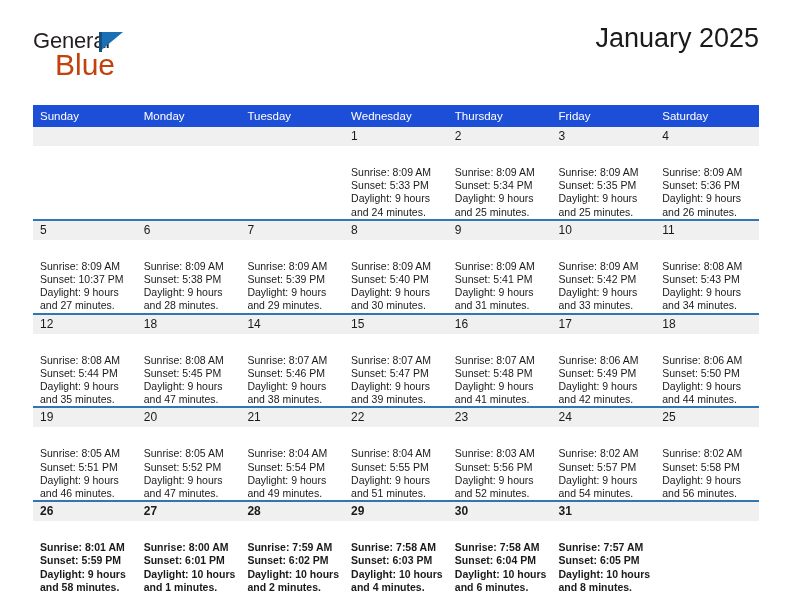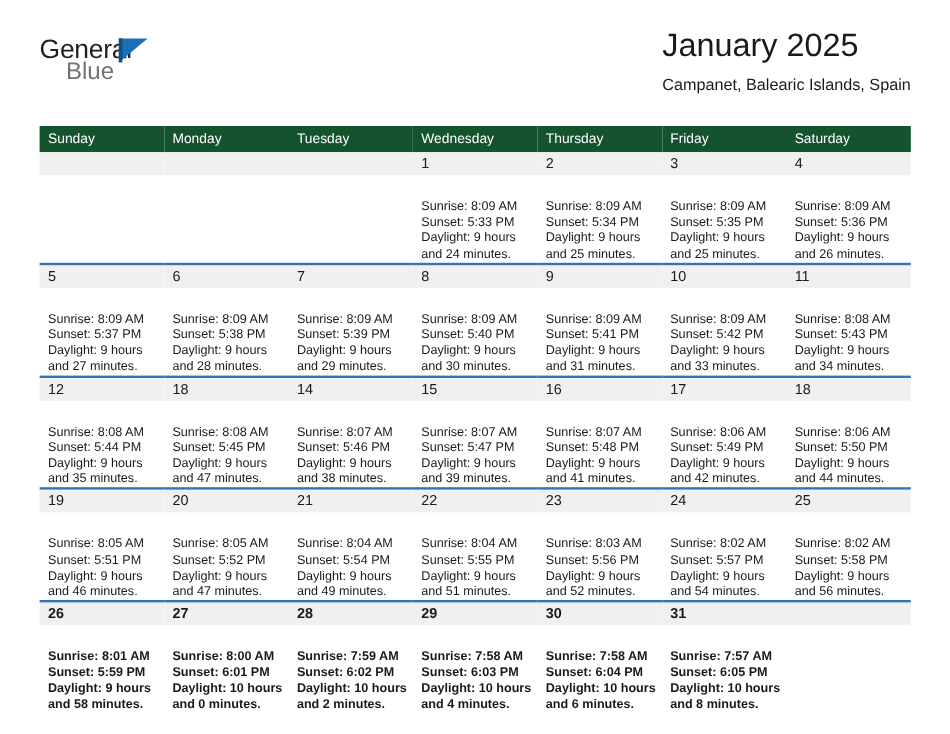--- a/index.html
+++ b/index.html
@@ -64,22 +64,22 @@
     left: 66px;
     top: 2px;
     width: 3px;
     height: 20px;
     background: #13507f;
   }
   .brand-row2 {
     position: absolute;
     left: 22px;
     top: 20px;
-    font-size: 20px;
-    color: #737373;
+    font-size: 30px;
+    color: #c2410c;
   }
 
   .title-block {
     position: absolute;
     right: 0;
     top: 24px;
   }
   .cal-title {
     font-size: 27px;
     color: #1a1a1a;
@@ -96,21 +96,21 @@
   
   .cal {
     position: absolute;
     left: 33px;
     top: 105px;
     width: 726px;
     border-collapse: collapse;
     table-layout: fixed;
   }
   .cal th {
-    background: #14532d;
+    background: #1d4ed8;
     color: #ffffff;
     font-size: 11.5px;
     font-weight: normal;
     text-align: left;
     padding: 5px 0 5px 7px;
     height: 20px;
     box-sizing: border-box;
   }
   .cal td {
     vertical-align: top;
@@ -153,21 +153,20 @@
       <div class="brand-row1">
         <span class="brand-general">General</span>
         <span class="brand-tri"></span>
         <span class="brand-tri-edge"></span>
       </div>
       <div class="brand-row2">Blue</div>
     </div>
 
     <div class="title-block">
       <div class="cal-title">January 2025</div>
-      <div class="cal-subtitle">Campanet, Balearic Islands, Spain</div>
     </div>
 
   </div>
 
   <table class="cal">
     <thead>
       <tr>
         <th>Sunday</th>
         <th>Monday</th>
         <th>Tuesday</th>
@@ -241,21 +240,21 @@
               <div class="ln">Daylight: 9 hours</div>
               <div class="ln">and 26 minutes.</div>
             </div>
           </td>
         </tr>
         <tr>
           <td>
             <div class="daynum-band">5</div>
             <div class="cell-body">
               <div class="ln">Sunrise: 8:09 AM</div>
-              <div class="ln">Sunset: 5:37 PM</div>
+              <div class="ln">Sunset: 10:37 PM</div>
               <div class="ln">Daylight: 9 hours</div>
               <div class="ln">and 27 minutes.</div>
             </div>
           </td>
           <td>
             <div class="daynum-band">6</div>
             <div class="cell-body">
               <div class="ln">Sunrise: 8:09 AM</div>
               <div class="ln">Sunset: 5:38 PM</div>
               <div class="ln">Daylight: 9 hours</div>
@@ -447,21 +446,21 @@
               <div class="ln">Daylight: 9 hours</div>
               <div class="ln">and 58 minutes.</div>
             </div>
           </td>
           <td>
             <div class="daynum-band">27</div>
             <div class="cell-body">
               <div class="ln">Sunrise: 8:00 AM</div>
               <div class="ln">Sunset: 6:01 PM</div>
               <div class="ln">Daylight: 10 hours</div>
-              <div class="ln">and 0 minutes.</div>
+              <div class="ln">and 1 minutes.</div>
             </div>
           </td>
           <td>
             <div class="daynum-band">28</div>
             <div class="cell-body">
               <div class="ln">Sunrise: 7:59 AM</div>
               <div class="ln">Sunset: 6:02 PM</div>
               <div class="ln">Daylight: 10 hours</div>
               <div class="ln">and 2 minutes.</div>
             </div>

